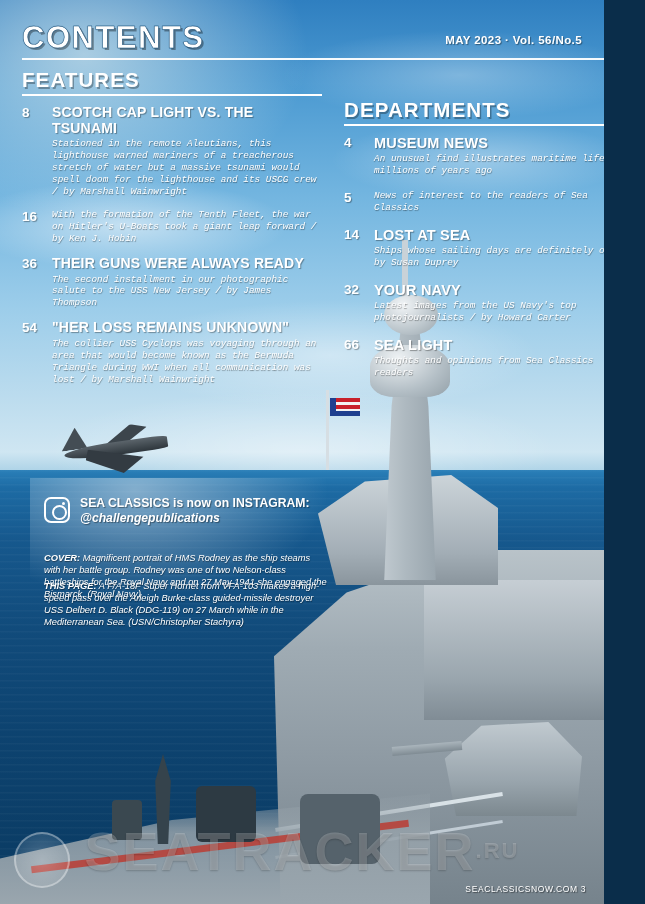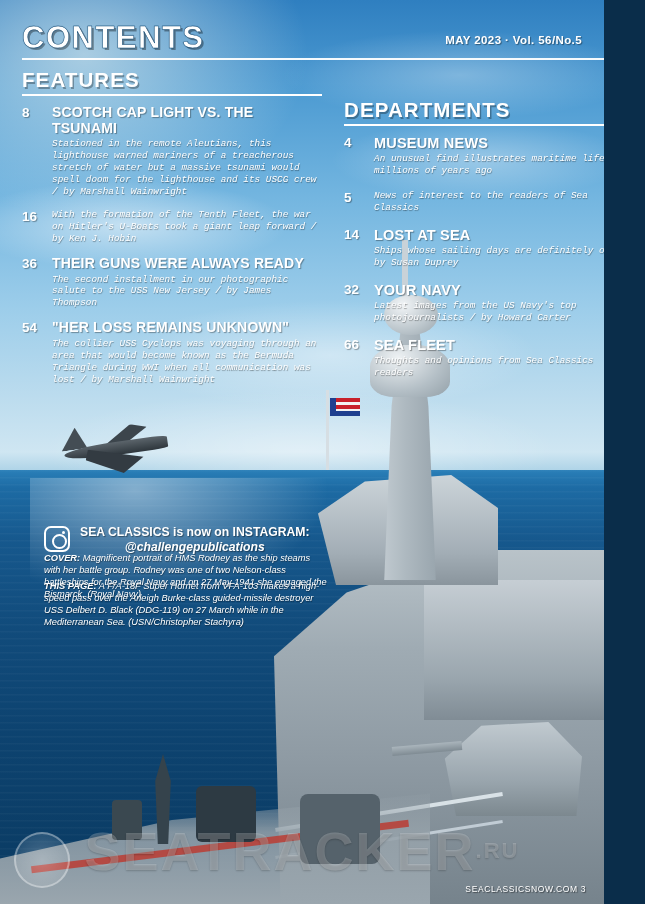--- a/index.html
+++ b/index.html
@@ -213,21 +213,21 @@
   }
   .entry .dk {
     font-size: 9.4px; line-height: 1.27; font-style: italic;
     color: #ffffff; text-shadow: 0.5px 0.5px 1px rgba(0,0,0,.4); font-family: Liberation Mono, monospace;
   }
 
   .col-right .entry { margin-bottom: 13px; }
   .col-right .entry .hd { font-size: 14.5px; }
 
   
-  .ig { position: absolute; left: 44px; top: 525px; width: 285px; text-align: center; }
+  .ig { position: absolute; left: 44px; top: 496px; width: 285px; }
   .ig-row { display: flex; align-items: flex-start; gap: 10px; }
   .ig-icon {
     width: 26px; height: 26px; border: 2.2px solid #ffffff; border-radius: 7px;
     position: relative; flex: 0 0 auto; margin-top: 1px;
   }
   .ig-icon::before {
     content: ""; position: absolute; left: 50%; top: 50%;
     width: 11px; height: 11px; margin: -5.5px 0 0 -5.5px;
     border: 2.2px solid #ffffff; border-radius: 50%;
   }
@@ -372,21 +372,21 @@
       </div>
 
       <div class="entry">
         <span class="pg">32</span>
         <div class="hd">YOUR NAVY</div>
         <div class="dk">Latest images from the US Navy's top photojournalists / by Howard Carter</div>
       </div>
 
       <div class="entry">
         <span class="pg">66</span>
-        <div class="hd">SEA FLEET</div>
+        <div class="hd">SEA LIGHT</div>
         <div class="dk">Thoughts and opinions from Sea Classics readers</div>
       </div>
     </div>
 
     <div class="ig">
       <div class="ig-row">
         <div class="ig-icon"></div>
         <div class="ig-text">
           <span class="brand">SEA CLASSICS</span><span> is now on INSTAGRAM:</span><br>
           <span class="handle">@challengepublications</span>

